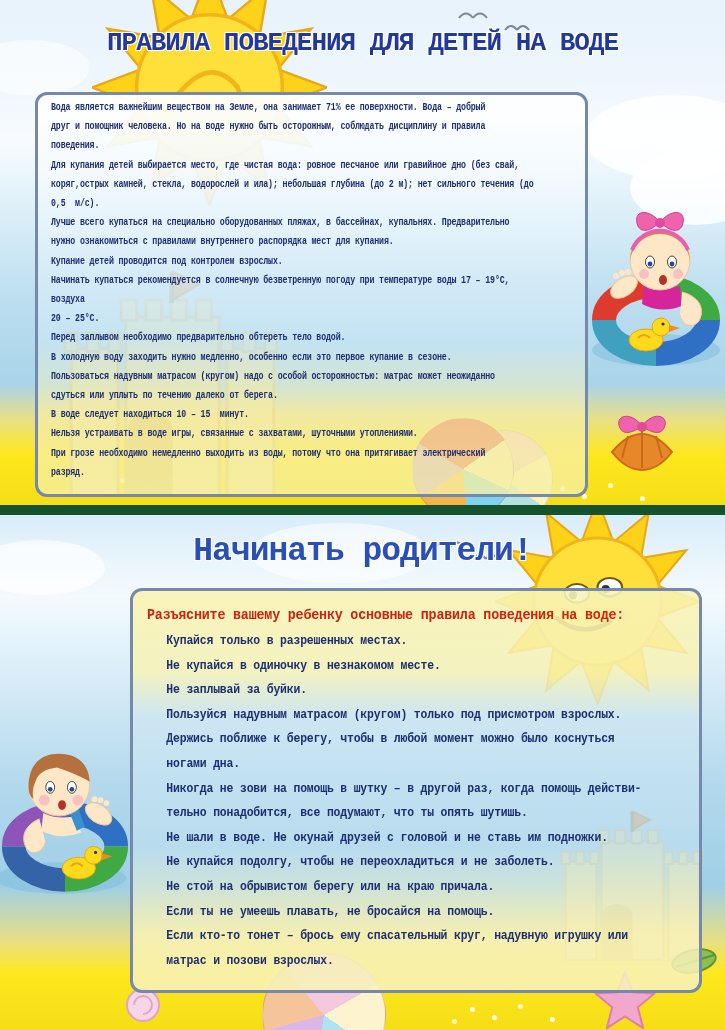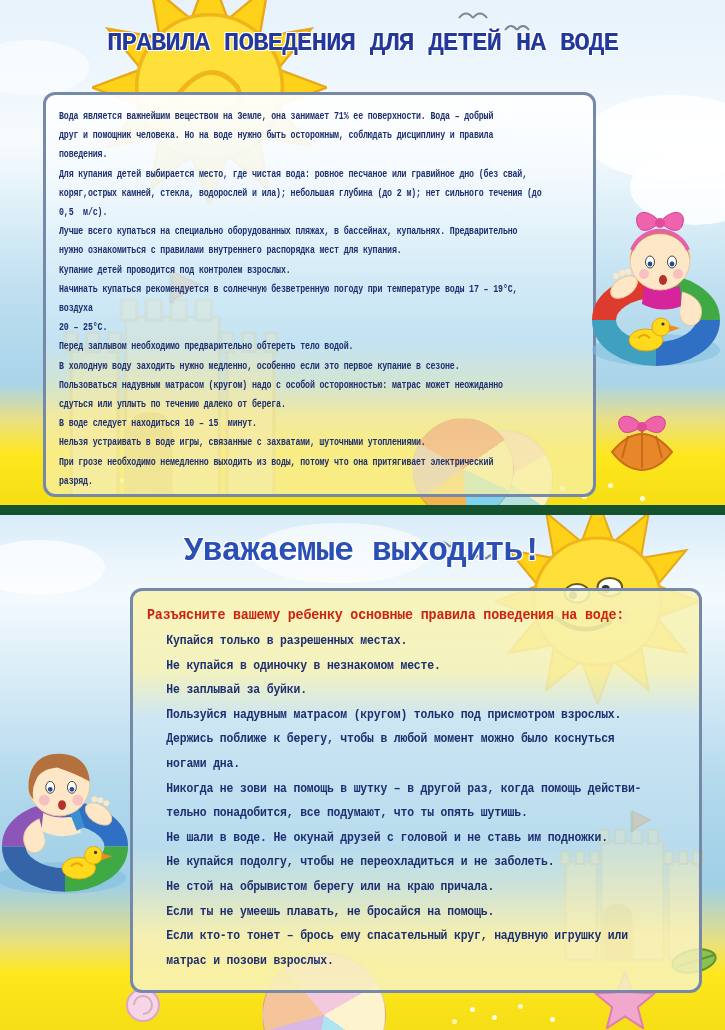--- a/index.html
+++ b/index.html
@@ -11,22 +11,22 @@
   .page2{top:515px;height:515px;
     background:linear-gradient(180deg,#d8ecf9 0%,#e8f4fc 8%,#f4fafe 16%,#d4eaf6 34%,#b3d9ec 52%,#9fcfe6 72%,#e9e07f 83%,#ffe71e 89%,#f6de16 100%);}
   .cloud{position:absolute;background:#ffffff;border-radius:50%;opacity:.85;}
   .title1{position:absolute;top:28px;left:0;width:100%;text-align:center;z-index:2;
     font-weight:bold;font-size:26px;letter-spacing:-1px;color:#23389b;
     text-shadow:1px 1px 0 #fff,-1px 1px 0 #fff,1px -1px 0 #fff,-1px -1px 0 #fff;}
   .title2{position:absolute;top:18px;left:0;width:100%;text-align:center;z-index:2;
     font-weight:bold;font-size:33px;letter-spacing:-1px;color:#2a50b5;
     text-shadow:1px 1px 0 #fff,-1px 1px 0 #fff,1px -1px 0 #fff,-1px -1px 0 #fff;}
   .box{position:absolute;box-sizing:border-box;border:3px solid #7589ab;border-radius:12px;z-index:3;overflow:hidden;}
-  .box1{left:35px;top:92px;width:553px;height:405px;padding:11px 8px 0 13px;
-    background:linear-gradient(180deg,rgba(255,255,255,.95) 0%,rgba(244,250,254,.92) 20%,rgba(216,237,248,.84) 45%,rgba(200,229,244,.78) 62%,rgba(246,238,168,.70) 80%,rgba(247,240,164,.78) 100%);margin-left:8px;}
+  .box1{left:35px;top:92px;width:553px;height:405px;padding:2px 8px 0 13px;
+    background:linear-gradient(180deg,rgba(255,255,255,.95) 0%,rgba(244,250,254,.92) 20%,rgba(216,237,248,.84) 45%,rgba(200,229,244,.78) 62%,rgba(246,238,168,.70) 80%,rgba(247,240,164,.78) 100%);}
   .box2{left:130px;top:73px;width:572px;height:405px;padding:10px 10px 12px 14px;
     background:linear-gradient(180deg,rgba(248,243,180,.90) 0%,rgba(248,243,180,.84) 20%,rgba(205,230,243,.78) 32%,rgba(190,223,240,.74) 64%,rgba(248,242,185,.82) 86%,rgba(248,242,185,.88) 100%);}
   .l{white-space:pre;font-weight:bold;font-size:11.5px;line-height:19.2px;letter-spacing:-.2px;
      color:#1d2f70;transform:scaleX(.72);transform-origin:0 50%;}
   .h2red{white-space:pre;font-weight:bold;font-size:14.5px;line-height:28px;letter-spacing:-.2px;
      color:#cd2310;transform:scaleX(.92);transform-origin:0 50%;}
   .rule{white-space:pre;font-weight:bold;font-size:13px;line-height:24.6px;letter-spacing:-.2px;
      color:#1d2f70;padding-left:22px;transform:scaleX(.88);transform-origin:0 50%;}
   .abs{position:absolute;}
   .ball{position:absolute;border-radius:50%;border:1px solid rgba(120,90,40,.25);}
@@ -168,21 +168,21 @@
         <circle cx="54" cy="44" r="2" fill="#333"></circle>
       <path d="M30,58 Q42,68 56,60" fill="none" stroke="#6b5a10" stroke-width="2.2" stroke-linecap="round"></path>
       <circle cx="62" cy="57" r="3.5" fill="#f5c26b"></circle>
     </svg>
 
     <svg class="abs" style="left:430px;top:12px;z-index:1;" width="80" height="40" viewBox="0 0 80 40">
       <path d="M6,20 Q13,11 20,20 M20,20 Q27,11 34,20" fill="none" stroke="#7b8795" stroke-width="2"></path>
       <path d="M44,32 Q50,24 56,32 M56,32 Q62,24 68,32" fill="none" stroke="#7b8795" stroke-width="2"></path>
     </svg>
 
-    <div class="title2">Уважаемые выходить!</div>
+    <div class="title2">Начинать родители!</div>
 
     <svg class="abs" style="left:545px;top:255px;z-index:1;opacity:.95;" width="175" height="225" viewBox="0 0 170 150">
       <g fill="#f1e398" stroke="#d9c06b" stroke-width="2">
         <rect x="20" y="55" width="30" height="95"></rect>
         <rect x="120" y="55" width="30" height="95"></rect>
         <rect x="55" y="35" width="60" height="115"></rect>
         <rect x="16" y="45" width="8" height="12"></rect>
           <rect x="30" y="45" width="8" height="12"></rect>
           <rect x="44" y="45" width="8" height="12"></rect>
         <rect x="116" y="45" width="8" height="12"></rect>

